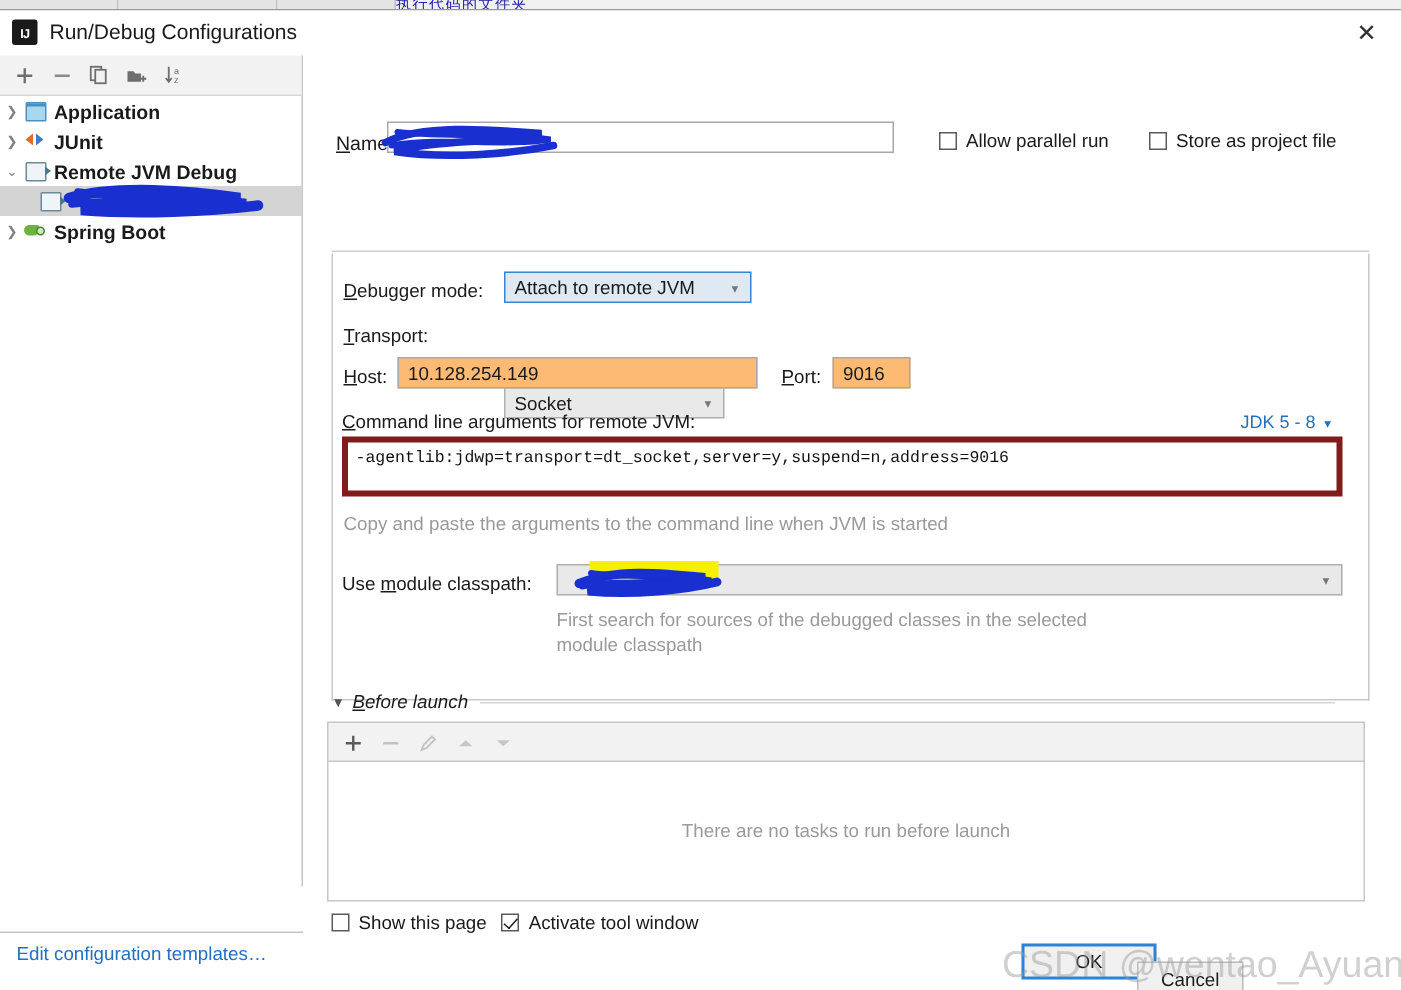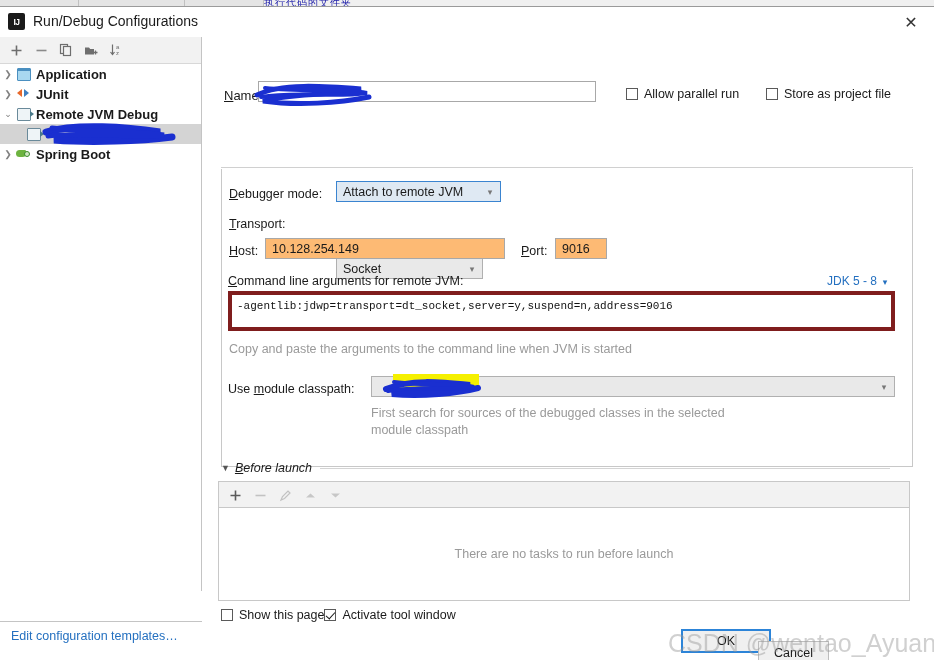--- a/index.html
+++ b/index.html
@@ -219,21 +219,21 @@
     background: #f2f2f2; border: 1px solid #c8c8c8; box-sizing: border-box;
   }
   .bl-list {
     position: absolute; left: 218px; top: 501px; width: 692px; height: 93px;
     background: #fff; border: 1px solid #c8c8c8; border-top: none;
     box-sizing: border-box;
     display: flex; align-items: center; justify-content: center;
   }
   .bl-empty { font-size: 12.5px; color: #9a9a9a; }
 
-  .bot-cbs { position: absolute; left: 221px; top: 601px; display: flex; align-items: center; }
+  .bot-cbs { position: absolute; left: 221px; top: 601px; display: flex; align-items: center; gap: 10px; }
 
   
   .btn {
     position: absolute; height: 24px; box-sizing: border-box;
     background: #f0f0f0; border: 1px solid #bdbdbd;
     display: flex; align-items: center; justify-content: center;
     font-size: 12.5px; cursor: pointer;
   }
   .btn.primary { border: 2px solid #2c84d8; }
 

